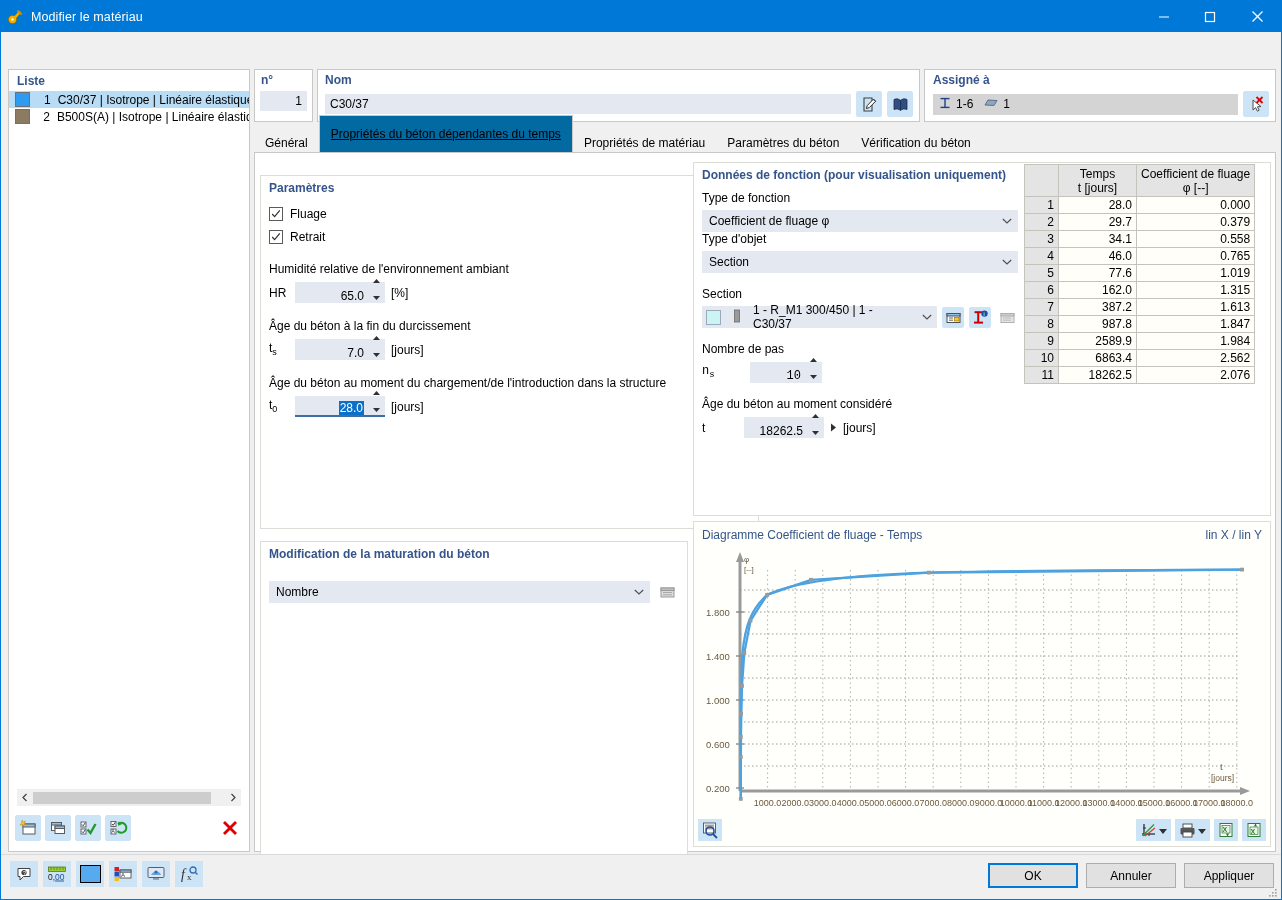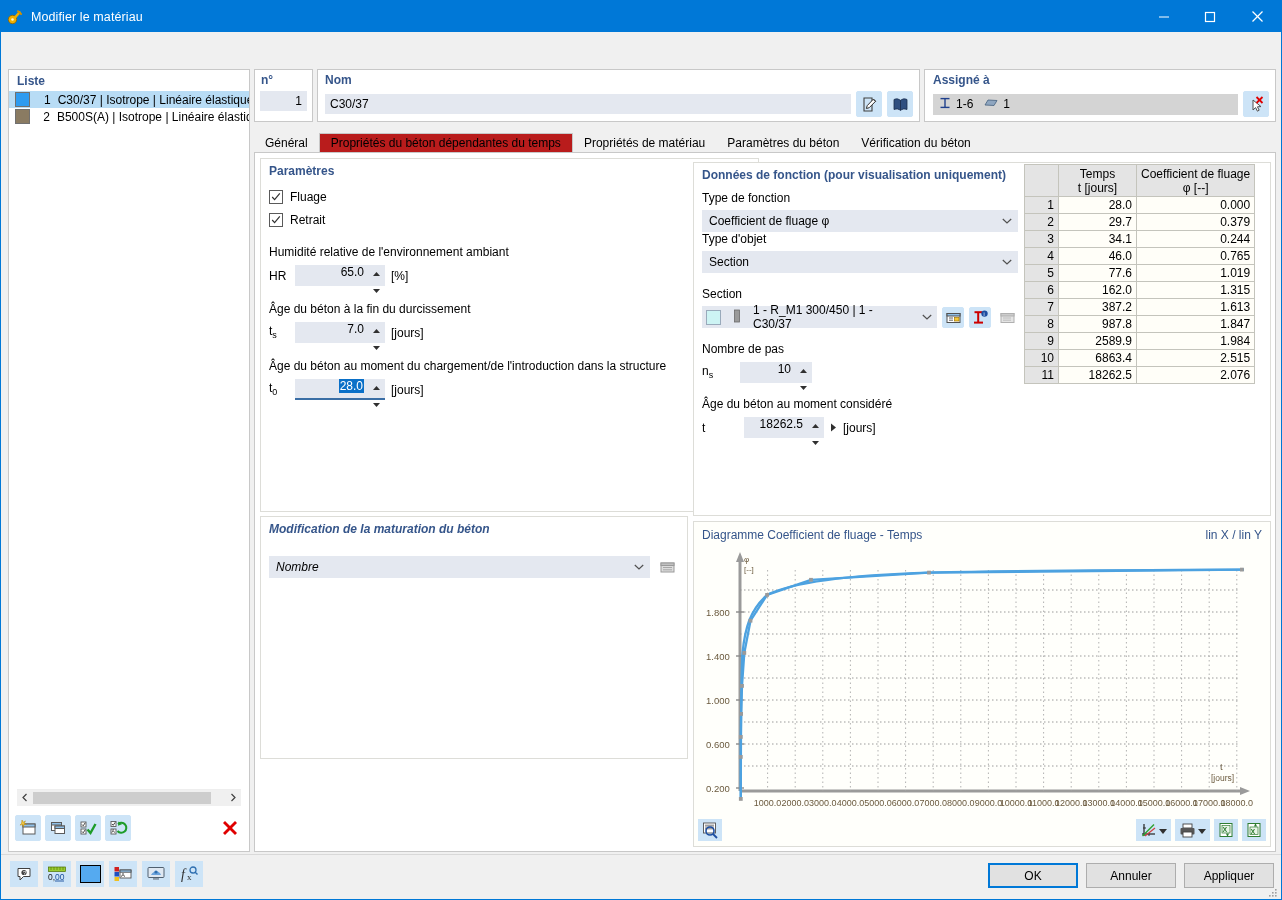--- a/index.html
+++ b/index.html
@@ -134,57 +134,58 @@
     position: absolute; left: 253px; top: 99px; width: 1022px; height: 22px;
     display: flex; align-items: flex-end;
   }
   .tab {
     height: 21px; padding: 0 11px; font-size: 12px;
     display: flex; align-items: center;
     background: transparent; color: #000;
     box-sizing: border-box;
   }
   .tab.active {
-    background: #b91c1c;
+    background: #0369a1;
     border: 1px solid #c8c8c8;
     border-bottom: 1px solid #ffffff;
-    height: 20px;
+    height: 38px;
+    text-decoration: underline;
   }
 
   
   .tabcontent {
     position: absolute; left: 253px; top: 120px; width: 1022px; height: 700px;
     background: #ffffff; border: 1px solid #c8c8c8; box-sizing: border-box;
   }
   .group {
     position: absolute;
     background: #ffffff;
     border: 1px solid #ddddd8;
     box-sizing: border-box;
   }
   .group > .gcap {
     color: #35558a; font-weight: bold; font-size: 12px;
     padding: 5px 0 0 8px;
   }
   
-  #g-params { left: 5px; top: 5px; width: 499px; height: 354px; }
-  #g-modif  { left: 5px; top: 363px; width: 428px; height: 243px; font-style: italic; }
+  #g-params { left: 5px; top: 22px; width: 499px; height: 354px; }
+  #g-modif  { left: 5px; top: 388px; width: 428px; height: 326px; }
   #g-fonc   { left: 438px; top: 9px; width: 578px; height: 354px; border-color:#ddddd8;}
   #g-diag   { left: 438px; top: 368px; width: 578px; height: 326px; background:#fffffb; }
 
   .lbl { font-size: 12px; color: #000; }
   .chk-row { display: flex; align-items: center; gap: 7px; height: 18px; }
   .chkbox {
     width: 12px; height: 12px; border: 1px solid #5a5a5a; background:#fff;
     display:flex; align-items:center; justify-content:center; flex:none;
   }
   .chkbox svg { display:block; }
 
   .spin {
-    display: inline-flex; align-items: flex-start; height: 21px;
+    display: inline-flex; align-items: flex-end; height: 21px;
     background: #e4e8f0; box-sizing: border-box;
   }
   .spin .val {
     display:flex; align-items:center; justify-content:flex-end;
     padding: 0 6px 0 4px; font-size:12px; flex:1;
   }
   .spin .arrows {
     width: 13px; display:flex; flex-direction:column; align-items:center;
     justify-content:center; gap:3px; padding-right:2px;
   }
@@ -613,21 +614,21 @@
               <svg width="17" height="15" viewBox="0 0 17 15">
                 <rect x="2" y="3.5" width="13" height="9" fill="#e4e4e4" stroke="#b0b0b0" stroke-width="1"></rect>
                 <rect x="2" y="3.5" width="13" height="2.5" fill="#cccccc" stroke="#b0b0b0" stroke-width="1"></rect>
                 <line x1="4" y1="8" x2="12" y2="8" stroke="#b8b8b8" stroke-width="0.9"></line>
                 <line x1="4" y1="10.2" x2="12" y2="10.2" stroke="#b8b8b8" stroke-width="0.9"></line>
               </svg>
             </span>
           </div>
 
           <div class="lbl" style="margin-top:14px">Nombre de pas</div>
-          <div style="display:flex; align-items:center; gap:2px; margin-top:6px;">
+          <div style="display:flex; align-items:center; gap:12px; margin-top:6px;font-family:Liberation Mono, monospace;">
             <span class="lbl" style="width:36px"><span>n</span><span class="sub">s</span></span>
             <span class="spin" style="width:72px">
               <span class="val">10</span>
               <span class="arrows">
                 <span><svg width="7" height="4" viewBox="0 0 7 4">
                       <polygon points="3.5,0 7,4 0,4" fill="#303030"></polygon>
                     </svg></span>
                 <span><svg width="7" height="4" viewBox="0 0 7 4">
                       <polygon points="3.5,4 0,0 7,0" fill="#303030"></polygon>
                     </svg></span>
@@ -680,21 +681,21 @@
                   <td class="num">0.000</td>
                 </tr>
               <tr>
                   <td class="rowhdr">2</td>
                   <td class="num">29.7</td>
                   <td class="num">0.379</td>
                 </tr>
               <tr>
                   <td class="rowhdr">3</td>
                   <td class="num">34.1</td>
-                  <td class="num">0.244</td>
+                  <td class="num">0.558</td>
                 </tr>
               <tr>
                   <td class="rowhdr">4</td>
                   <td class="num">46.0</td>
                   <td class="num">0.765</td>
                 </tr>
               <tr>
                   <td class="rowhdr">5</td>
                   <td class="num">77.6</td>
                   <td class="num">1.019</td>
@@ -715,21 +716,21 @@
                   <td class="num">1.847</td>
                 </tr>
               <tr>
                   <td class="rowhdr">9</td>
                   <td class="num">2589.9</td>
                   <td class="num">1.984</td>
                 </tr>
               <tr>
                   <td class="rowhdr">10</td>
                   <td class="num">6863.4</td>
-                  <td class="num">2.515</td>
+                  <td class="num">2.562</td>
                 </tr>
               <tr>
                   <td class="rowhdr">11</td>
                   <td class="num">18262.5</td>
                   <td class="num">2.076</td>
                 </tr>
             </tbody>
           </table>
         </div>
       </div>

